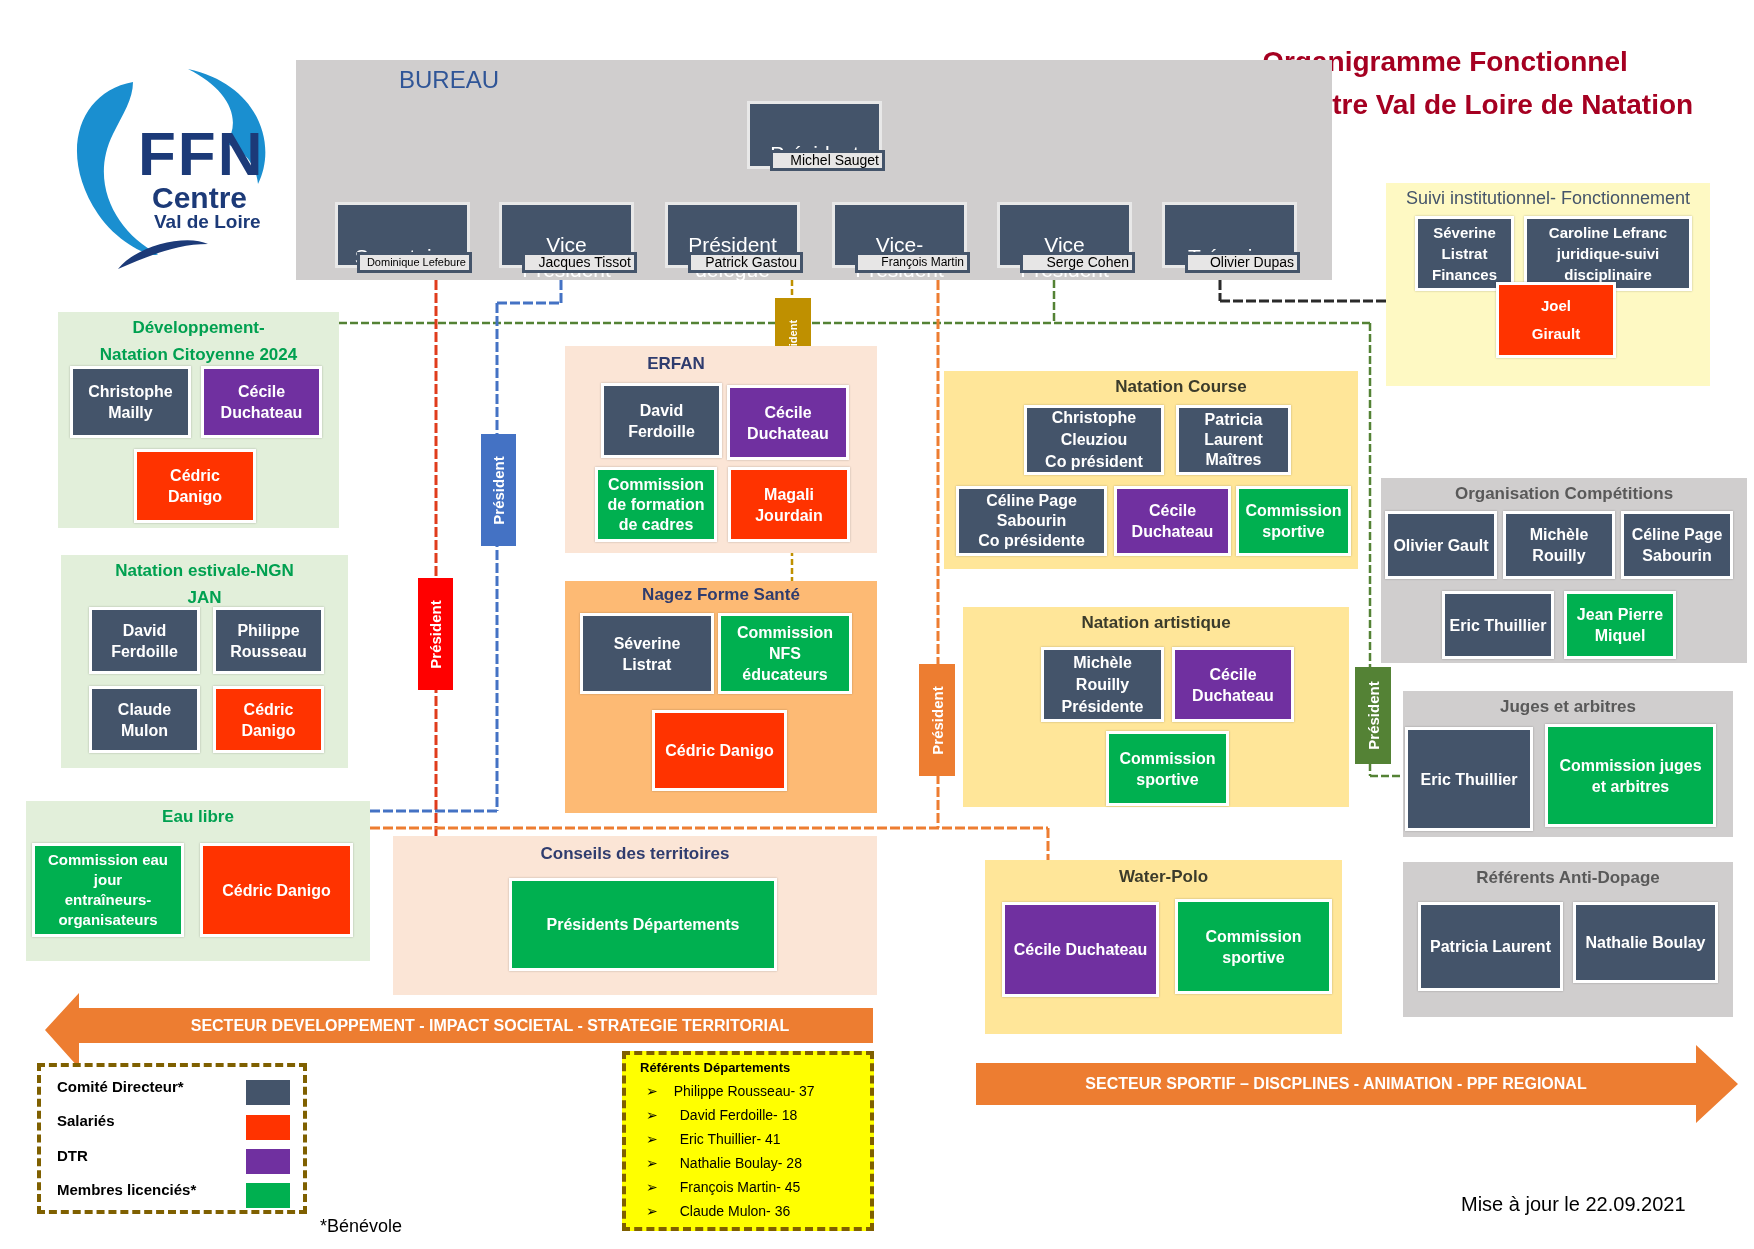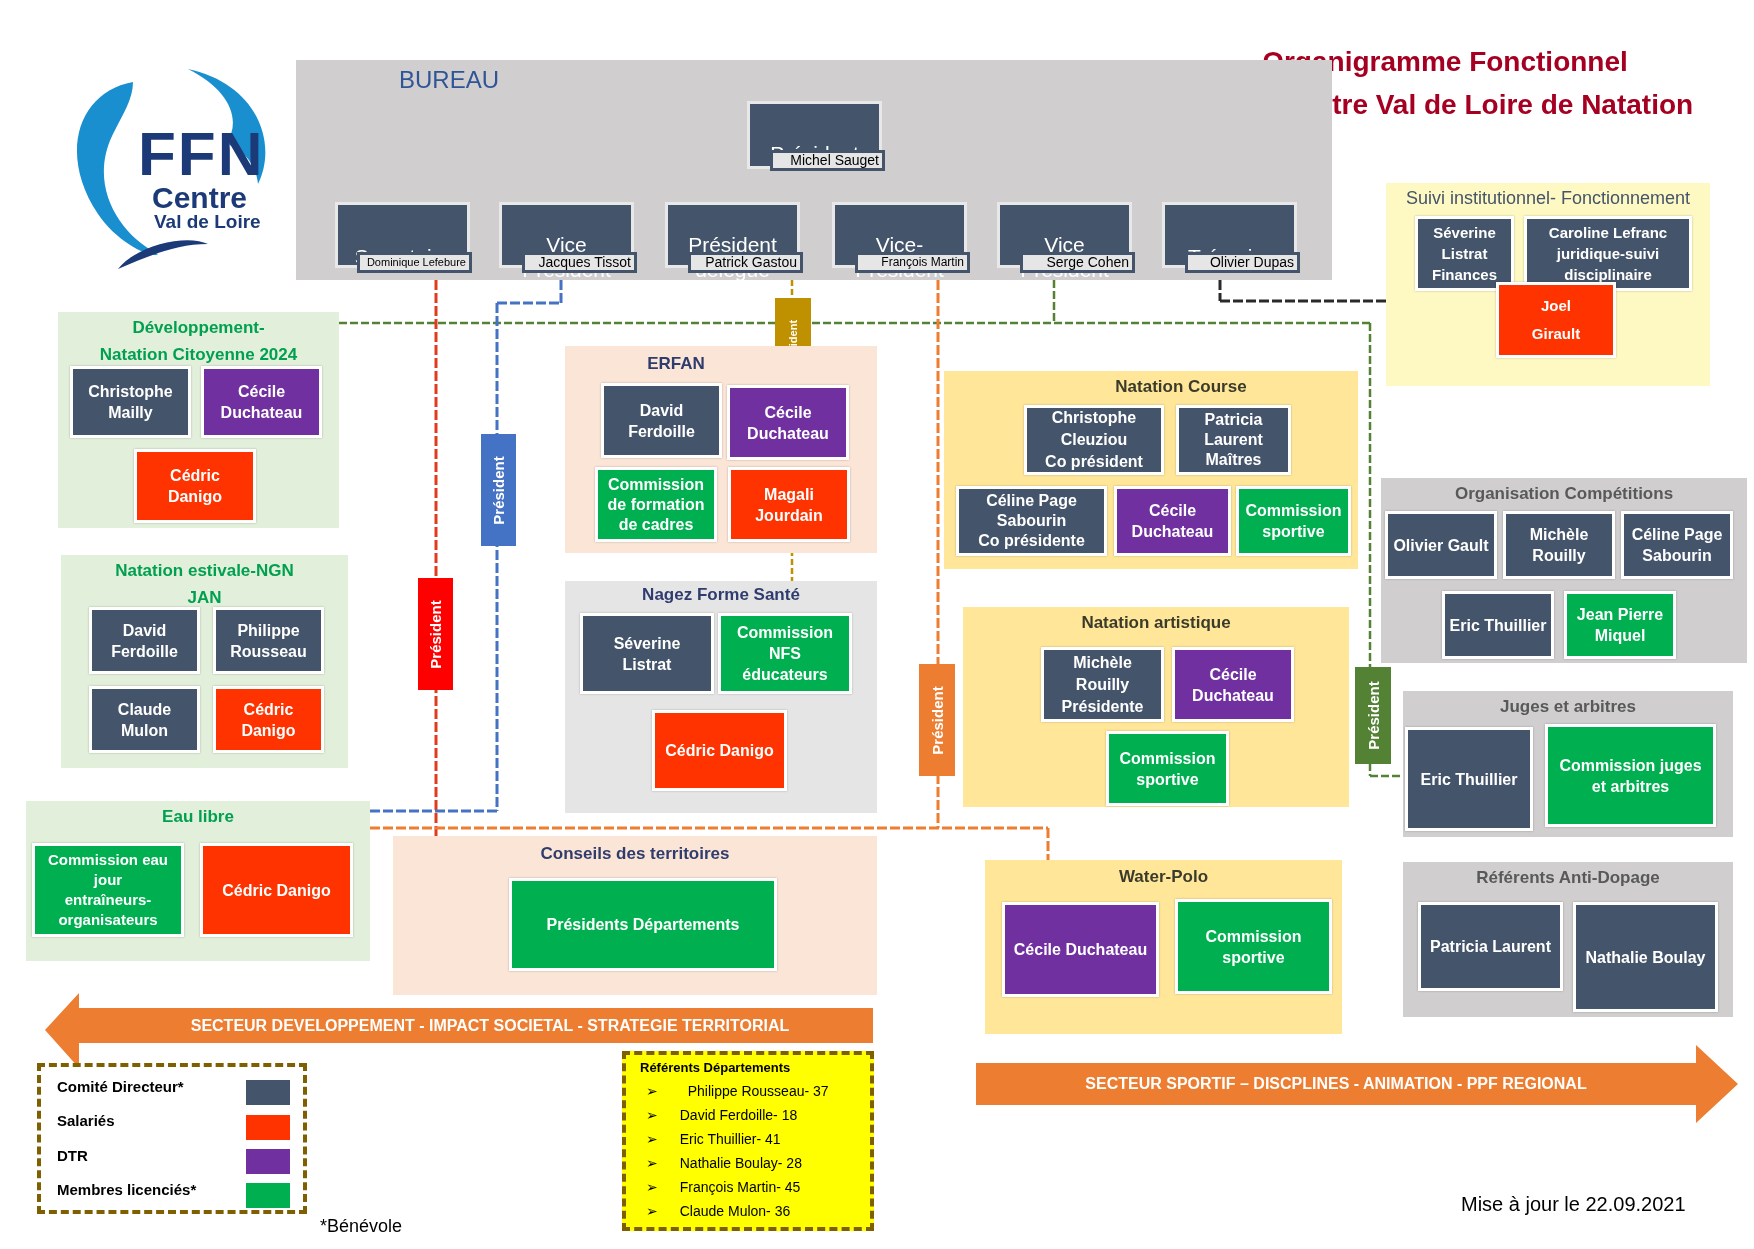--- a/index.html
+++ b/index.html
@@ -195,21 +195,21 @@
 Ferdoille</div>
   <div class="card c-purple" style="left:162px;top:39px;width:122px;height:75px;">Cécile
 Duchateau</div>
   <div class="card c-green" style="left:30px;top:121px;width:122px;height:75px;line-height:20px;">Commission
 de  formation
 de cadres</div>
   <div class="card c-red" style="left:163px;top:121px;width:122px;height:75px;">Magali
 Jourdain</div>
 </div>
 
-<div class="panel" style="left:565px;top:581px;width:312px;height:232px;background:#e5e5e5;">
+<div class="panel" style="left:565px;top:581px;width:312px;height:232px;background:#fdba74;">
   <div class="panel-title" style="top:0;color:#2f3c6e;">Nagez Forme Santé</div>
   <div class="card c-navy" style="left:15px;top:32px;width:134px;height:81px;">Séverine Listrat</div>
   <div class="card c-green" style="left:153px;top:32px;width:134px;height:81px;">Commission
 NFS éducateurs</div>
   <div class="card c-red" style="left:87px;top:129px;width:135px;height:81px;">Cédric Danigo</div>
 </div>
 
 <div class="panel" style="left:393px;top:836px;width:484px;height:159px;background:#fbe5d6;">
   <div class="panel-title" style="top:4px;color:#2f3c6e;">Conseils des territoires</div>
   <div class="card c-green" style="left:116px;top:42px;width:268px;height:93px;">Présidents  Départements</div>
@@ -265,21 +265,21 @@
 <div class="panel" style="left:1403px;top:691px;width:330px;height:146px;background:#d0cece;">
   <div class="panel-title" style="top:2px;color:#595959;">Juges et arbitres</div>
   <div class="card c-navy" style="left:2px;top:36px;width:128px;height:104px;">Eric Thuillier</div>
   <div class="card c-green" style="left:142px;top:33px;width:171px;height:103px;">Commission juges
 et arbitres</div>
 </div>
 
 <div class="panel" style="left:1403px;top:862px;width:330px;height:155px;background:#d0cece;">
   <div class="panel-title" style="top:2px;color:#595959;">Référents Anti-Dopage</div>
   <div class="card c-navy" style="left:15px;top:40px;width:145px;height:89px;">Patricia Laurent</div>
-  <div class="card c-navy" style="left:170px;top:40px;width:145px;height:110px;">Nathalie  Boulay</div>
+  <div class="card c-navy" style="left:170px;top:40px;width:145px;height:81px;">Nathalie  Boulay</div>
 </div>
 
 <svg class="abs" style="left:45px;top:993px;" width="828" height="75">
   <polygon points="0,37 34,0 34,15 828,15 828,50 34,50 34,75" fill="#ed7d31"></polygon>
 </svg>
 <div class="abs" style="left:110px;top:1008px;width:760px;height:36px;line-height:36px;text-align:center;color:#fff;font-weight:bold;font-size:16px;">SECTEUR DEVELOPPEMENT - IMPACT SOCIETAL - STRATEGIE TERRITORIAL</div>
 
 <svg class="abs" style="left:976px;top:1045px;" width="762" height="78">
   <polygon points="0,18 720,18 720,0 762,39 720,78 720,60 0,60" fill="#ed7d31"></polygon>
 </svg>
@@ -292,21 +292,21 @@
   <div class="legend-swatch" style="left:205px;top:48px;background:#ff3300;"></div>
   <div class="legend-row" style="top:80px;">DTR</div>
   <div class="legend-swatch" style="left:205px;top:82px;background:#7030a0;"></div>
   <div class="legend-row" style="top:114px;">Membres licenciés*</div>
   <div class="legend-swatch" style="left:205px;top:116px;background:#00b050;"></div>
 </div>
 <div class="abs" style="left:320px;top:1216px;font-size:18px;color:#000;">*Bénévole</div>
 
 <div class="abs" style="left:622px;top:1051px;width:252px;height:180px;border:4px dashed #7f6000;background:#ffff00;">
   <div class="abs" style="left:14px;top:5px;font-weight:bold;font-size:13px;color:#000;">Référents Départements</div>
-  <div class="ref-item" style="top:28px;"><span>➢</span><span style="margin-left:30px;">Philippe Rousseau- 37</span></div>
+  <div class="ref-item" style="top:28px;"><span>➢</span><span style="margin-left:16px;">Philippe Rousseau- 37</span></div>
   <div class="ref-item" style="top:52px;"><span>➢</span><span style="margin-left:22px;">David Ferdoille- 18</span></div>
   <div class="ref-item" style="top:76px;"><span>➢</span><span style="margin-left:22px;">Eric Thuillier- 41</span></div>
   <div class="ref-item" style="top:100px;"><span>➢</span><span style="margin-left:22px;">Nathalie Boulay- 28</span></div>
   <div class="ref-item" style="top:124px;"><span>➢</span><span style="margin-left:22px;">François Martin- 45</span></div>
   <div class="ref-item" style="top:148px;"><span>➢</span><span style="margin-left:22px;">Claude Mulon- 36</span></div>
 </div>
 
 <div class="abs" style="left:1461px;top:1193px;font-size:20px;color:#000;">Mise à jour le 22.09.2021</div>
 
 </body></html>

